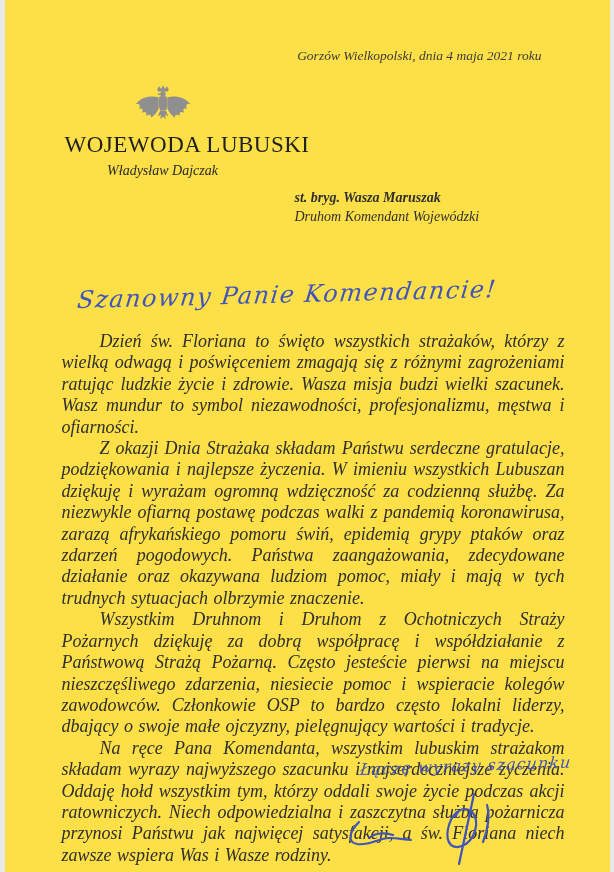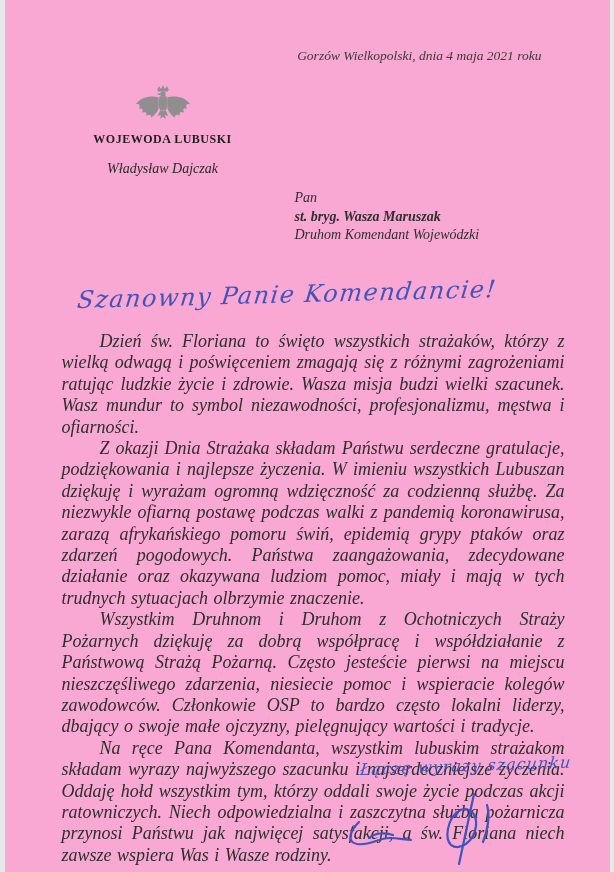--- a/index.html
+++ b/index.html
@@ -1,21 +1,21 @@
 <!DOCTYPE html>
 <html style="--ink: #4154bb;"><head>
 <meta charset="utf-8">
 <style>
   html, body { margin: 0; padding: 0; background: #e8e8e8; }
   .page {
     position: relative;
     width: 605px;
     height: 872px;
     margin: 0 auto;
-    background: #f9a8d4;
+    background: #fde047;
     font-family: "Liberation Serif", serif;
     color: #2e2e2e;
     overflow: hidden;
   }
   .date-line {
     position: absolute;
     top: 48px;
     right: 68px;
     font-style: italic;
     font-size: 13.5px;
@@ -29,30 +29,30 @@
     width: 196px;
     text-align: center;
   }
   .eagle {
     display: block;
     margin: 0 auto 2px auto;
     width: 58px;
     height: 46px;
   }
   .office-title {
-    font-weight: bold;
-    font-size: 12px;
+    font-weight: normal;
+    font-size: 23px;
     letter-spacing: 0.5px;
     white-space: nowrap;
     color: #1f1f1f;
   }
   .official-name {
     font-style: italic;
     font-size: 14px;
-    margin-top: 14px;
+    margin-top: 5px;
     color: #2a2a2a;
   }
   .recipient {
     position: absolute;
     left: 290px;
     top: 189px;
     font-style: italic;
     font-size: 14px;
     line-height: 18.5px;
     color: #2e2e2e;
@@ -126,21 +126,20 @@
       <path d="M53,23 C50,32 50,44 54,52 L66,52 C70,44 70,32 67,23 Z"></path>
       <path d="M51,25 C34,21 14,25 4,39 C12,38 14,42 10,49 C18,46 20,50 16,57 C24,53 27,57 25,63 C33,59 36,62 35,67 C42,63 48,56 51,48 Z"></path>
       <path d="M69,25 C86,21 106,25 116,39 C108,38 106,42 110,49 C102,46 100,50 104,57 C96,53 93,57 95,63 C87,59 84,62 85,67 C78,63 72,56 69,48 Z"></path>
       <path d="M54,53 L66,53 L71,64 L64,61 L66,70 L60,65 L54,70 L56,61 L49,64 Z"></path>
     </svg>
     <div class="office-title">WOJEWODA LUBUSKI</div>
     <div class="official-name">Władysław Dajczak</div>
   </div>
 
   <div class="recipient">
-    <div>Pan</div>
     <div class="bold">st. bryg. Wasza Maruszak</div>
     <div>Druhom Komendant Wojewódzki</div>
   </div>
 
   <div class="salutation hw">Szanowny Panie Komendancie!</div>
 
   <div class="letter-body">
     <p>Dzień św. Floriana to święto wszystkich strażaków, którzy z wielką odwagą i poświęceniem zmagają się z różnymi zagrożeniami ratując ludzkie życie i zdrowie. Wasza misja budzi wielki szacunek. Wasz mundur to symbol niezawodności, profesjonalizmu, męstwa i ofiarności.</p>
     <p>Z okazji Dnia Strażaka składam Państwu serdeczne gratulacje, podziękowania i najlepsze życzenia. W imieniu wszystkich Lubuszan dziękuję i wyrażam ogromną wdzięczność za codzienną służbę. Za niezwykle ofiarną postawę podczas walki z pandemią koronawirusa, zarazą afrykańskiego pomoru świń, epidemią grypy ptaków oraz zdarzeń pogodowych. Państwa zaangażowania, zdecydowane działanie oraz okazywana ludziom pomoc, miały i mają w tych trudnych sytuacjach olbrzymie znaczenie.</p>
     <p>Wszystkim Druhnom i Druhom z Ochotniczych Straży Pożarnych dziękuję za dobrą współpracę i współdziałanie z Państwową Strażą Pożarną. Często jesteście pierwsi na miejscu nieszczęśliwego zdarzenia, niesiecie pomoc i wspieracie kolegów zawodowców. Członkowie OSP to bardzo często lokalni liderzy, dbający o swoje małe ojczyzny, pielęgnujący wartości i tradycje.</p>

